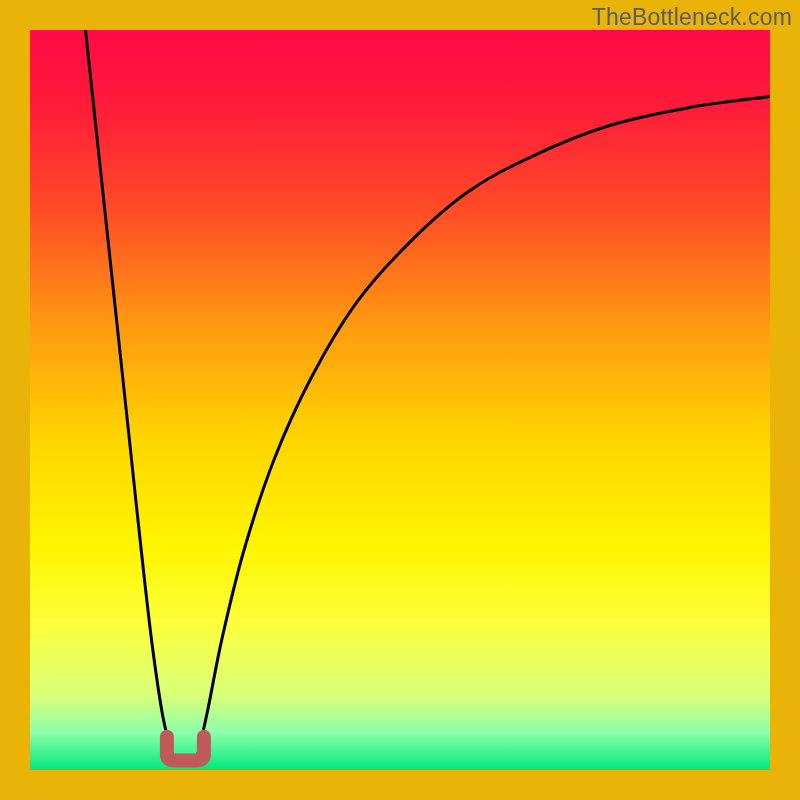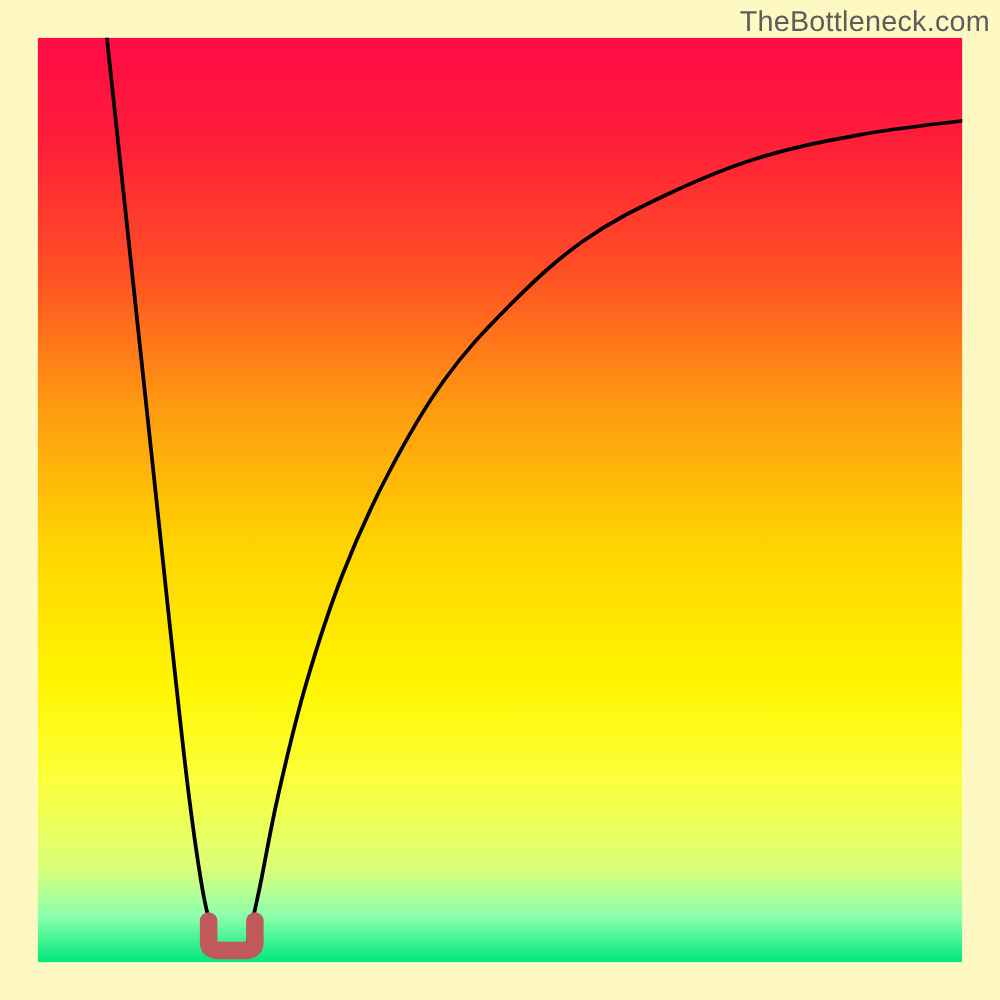--- a/index.html
+++ b/index.html
@@ -8,21 +8,21 @@
     width: 800px;
     height: 800px;
     overflow: hidden;
     background: #000;
     font-family: Arial, Helvetica, sans-serif;
   }
   .frame {
     position: absolute;
     left: 0; top: 0;
     width: 800px; height: 800px;
-    background: #fef9c3;
+    background: #eab308;
   }
   .plot {
     position: absolute;
     left: 30px;
     top: 30px;
     width: 740px;
     height: 740px;
     overflow: hidden;
   }
   .watermark {

